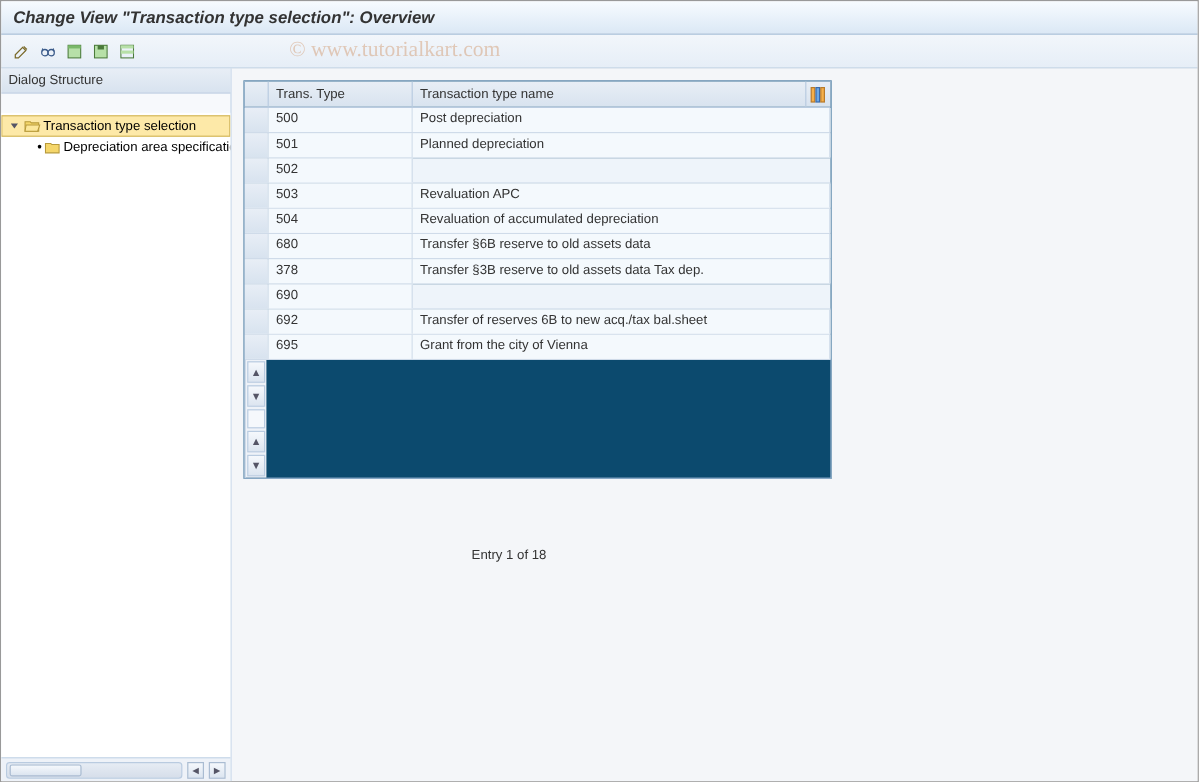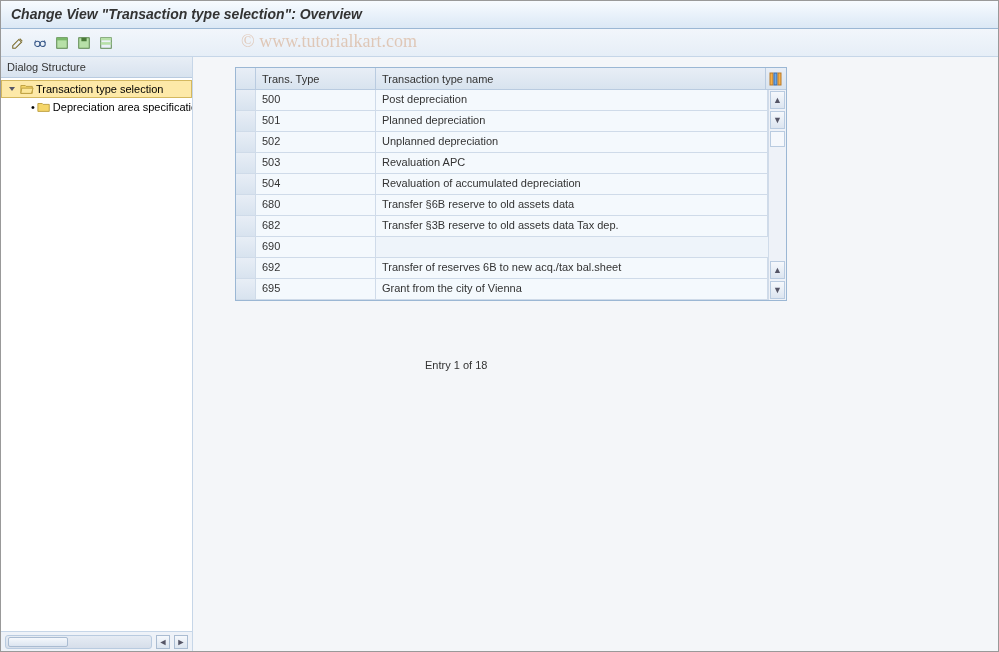--- a/index.html
+++ b/index.html
@@ -48,21 +48,20 @@
     top: 2px;
     font-size: 18px;
     color: rgba(200,120,60,0.35);
     font-family: Georgia, serif;
     pointer-events: none;
   }
   .main-area {
     display: flex;
     height: calc(100% - 56px);
     background: #f4f6f9;
-    gap: 32px;
   }
   .dialog-structure {
     width: 192px;
     border-right: 1px solid #c6d6e8;
     display: flex;
     flex-direction: column;
     background: #f7f9fc;
   }
   .ds-header {
     background: linear-gradient(#e8eef6, #d8e3ef);
@@ -70,20 +69,21 @@
     padding: 4px 6px;
     font-size: 11px;
     color: #333;
   }
   .ds-body {
     flex: 1;
     overflow: hidden;
     background: #fff;
     padding: 2px 0;
     font-size: 11px;
+    margin-top: 16px;
   }
   .tree-row {
     display: flex;
     align-items: center;
     height: 18px;
     white-space: nowrap;
     overflow: hidden;
     padding-left: 4px;
     gap: 2px;
   }
@@ -125,21 +125,21 @@
     border: 1px solid #aabcd2;
     display: flex; align-items: center; justify-content: center;
     font-size: 9px; color:#556;
   }
   .content-area {
     flex: 1;
     padding: 10px;
     position: relative;
   }
   .table-wrap {
-    width: 552px;
+    width: 490px;
     border: 1px solid #9bb7d4;
     background: #0c4a6e;
   }
   .table-header {
     display: flex;
     background: linear-gradient(#e8eef6, #d8e3ef);
     border-bottom: 1px solid #b9cbe0;
     height: 22px;
     align-items: stretch;
   }
@@ -148,21 +148,21 @@
     padding: 4px 6px;
     font-size: 11px;
     color: #333;
     display: flex; align-items: center;
   }
   .th.sel { width: 20px; }
   .th.type { width: 120px; }
   .th.name { flex: 1; }
   .th.config { width: 20px; padding: 2px; justify-content: center; border-right: none; }
   .th.config svg { width: 14px; height: 14px; }
-  .table-body { display: flex; }
+  .table-body { display: flex; flex-direction: column; }
   .rows { flex: 1; }
   .row {
     display: flex;
     border-bottom: 1px solid #cfdbe9;
     height: 21px;
     align-items: stretch;
     background: #eef4fa;
   }
   .cell {
     border-right: 1px solid #cfdbe9;
@@ -330,40 +330,39 @@
               <div class="cell name">Post depreciation</div>
             </div>
             <div class="row">
               <div class="cell sel"></div>
               <div class="cell type">501</div>
               <div class="cell name">Planned depreciation</div>
             </div>
             <div class="row">
               <div class="cell sel"></div>
               <div class="cell type">502</div>
-              <div class="cell name">Unplanned depreciation</div>
             </div>
             <div class="row">
               <div class="cell sel"></div>
               <div class="cell type">503</div>
               <div class="cell name">Revaluation APC</div>
             </div>
             <div class="row">
               <div class="cell sel"></div>
               <div class="cell type">504</div>
               <div class="cell name">Revaluation of accumulated depreciation</div>
             </div>
             <div class="row">
               <div class="cell sel"></div>
               <div class="cell type">680</div>
               <div class="cell name">Transfer §6B reserve to old assets data</div>
             </div>
             <div class="row">
               <div class="cell sel"></div>
-              <div class="cell type">682</div>
+              <div class="cell type">378</div>
               <div class="cell name">Transfer §3B reserve to old assets data  Tax dep.</div>
             </div>
             <div class="row">
               <div class="cell sel"></div>
               <div class="cell type">690</div>
             </div>
             <div class="row">
               <div class="cell sel"></div>
               <div class="cell type">692</div>
               <div class="cell name">Transfer of reserves 6B to new acq./tax bal.sheet</div>

